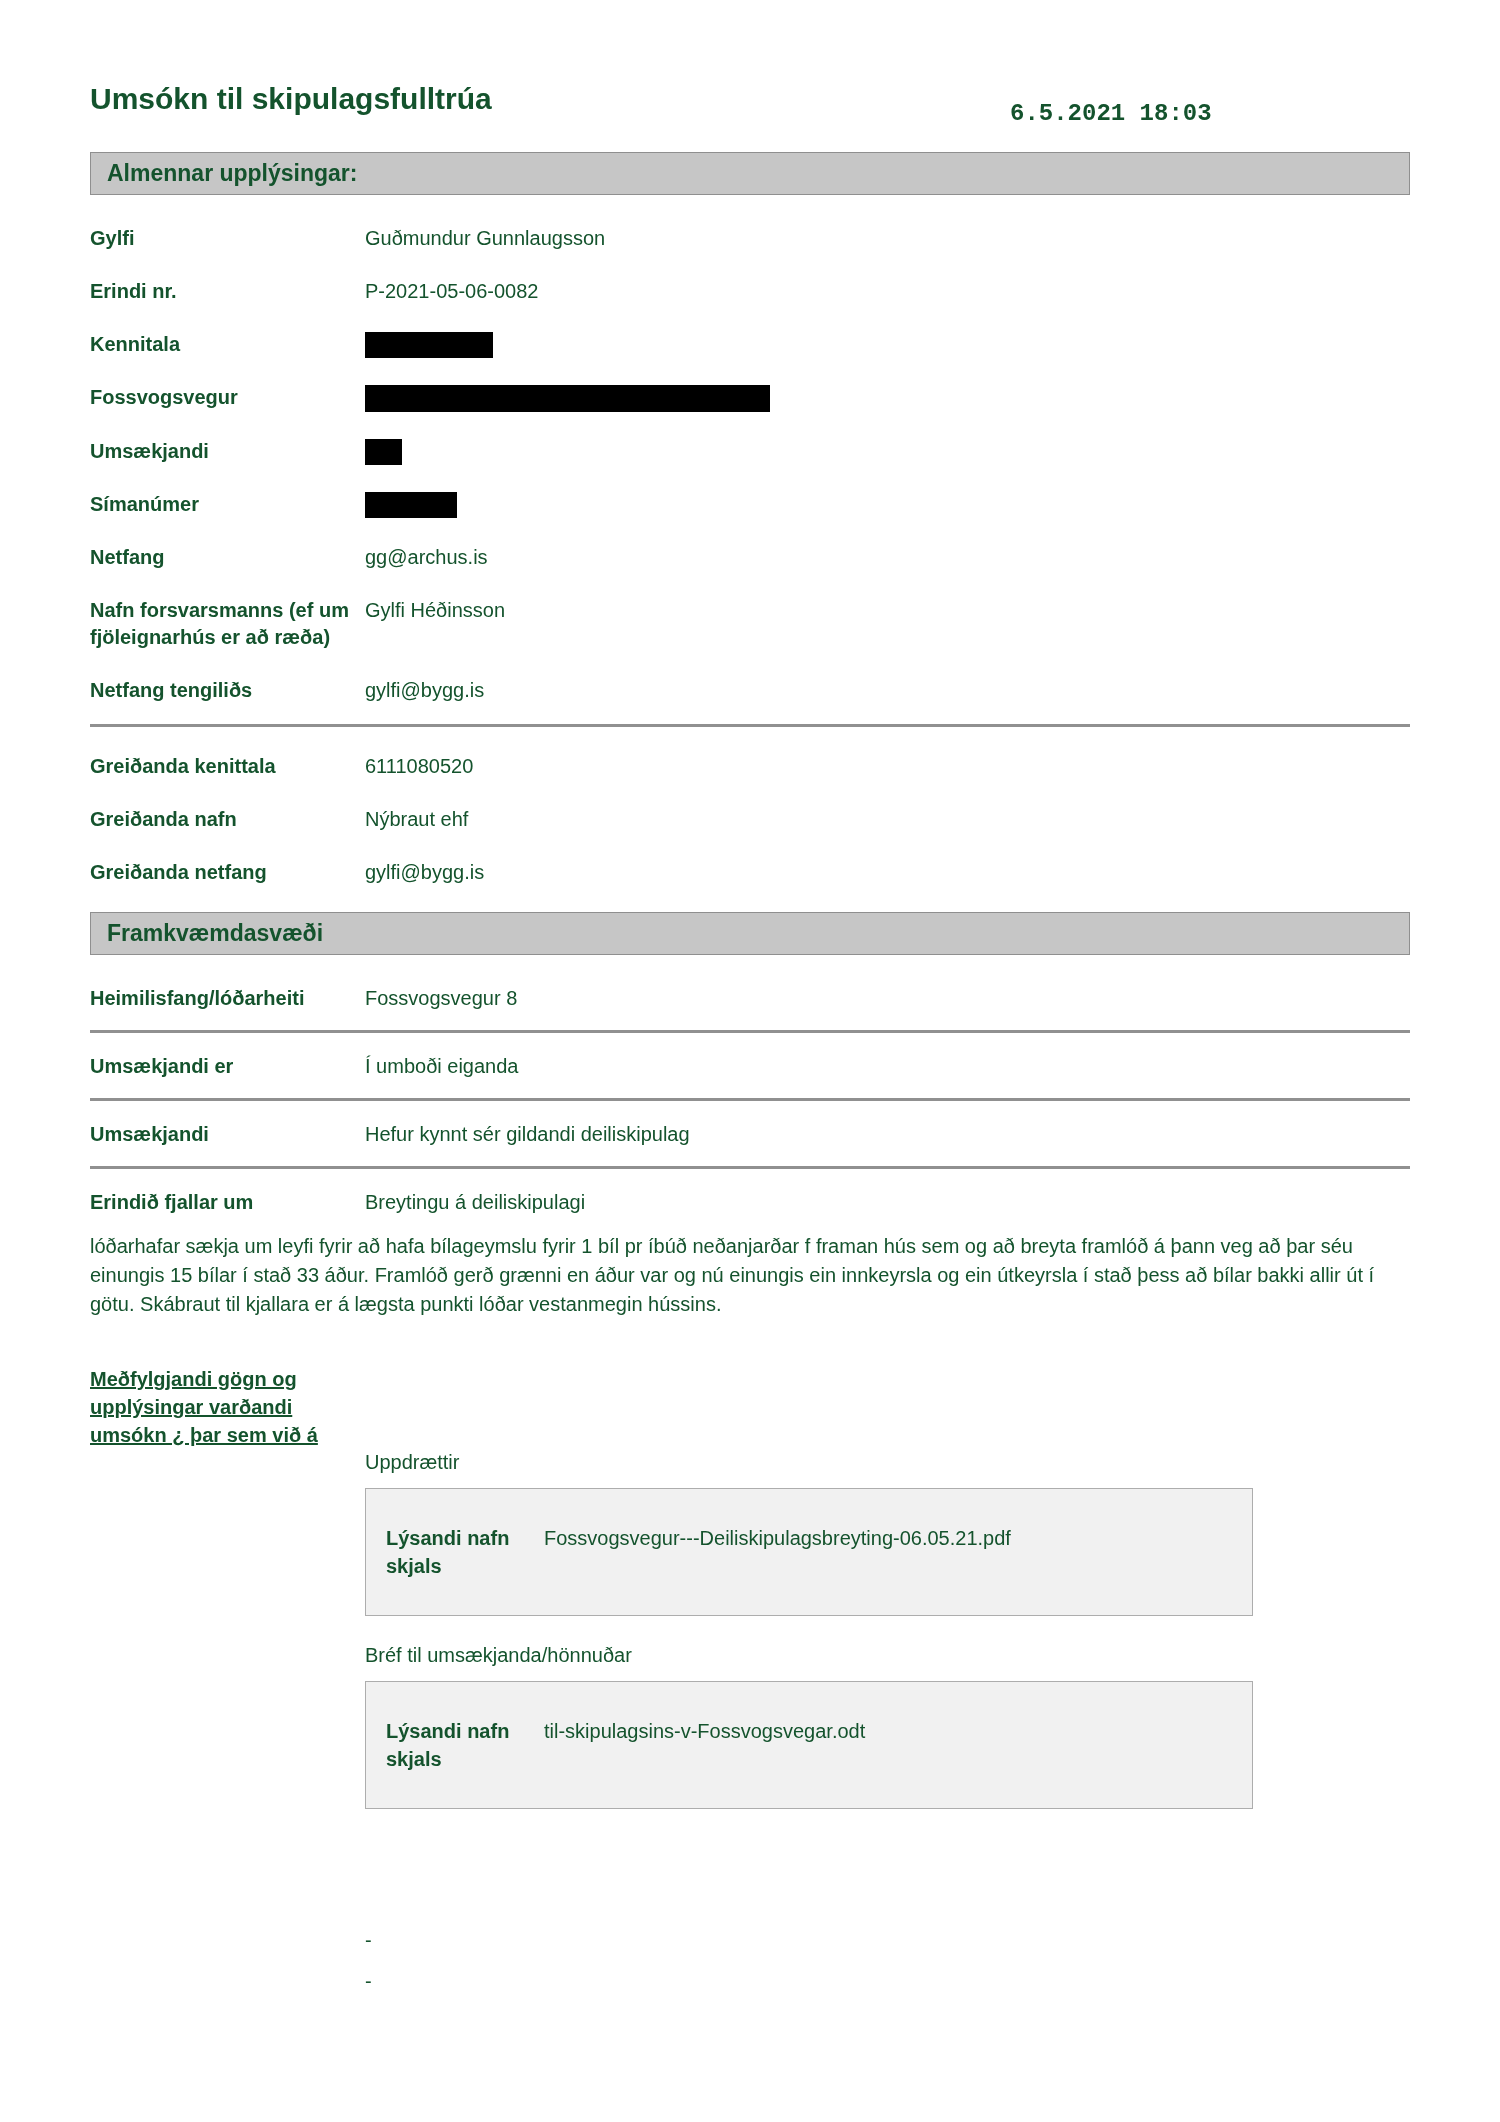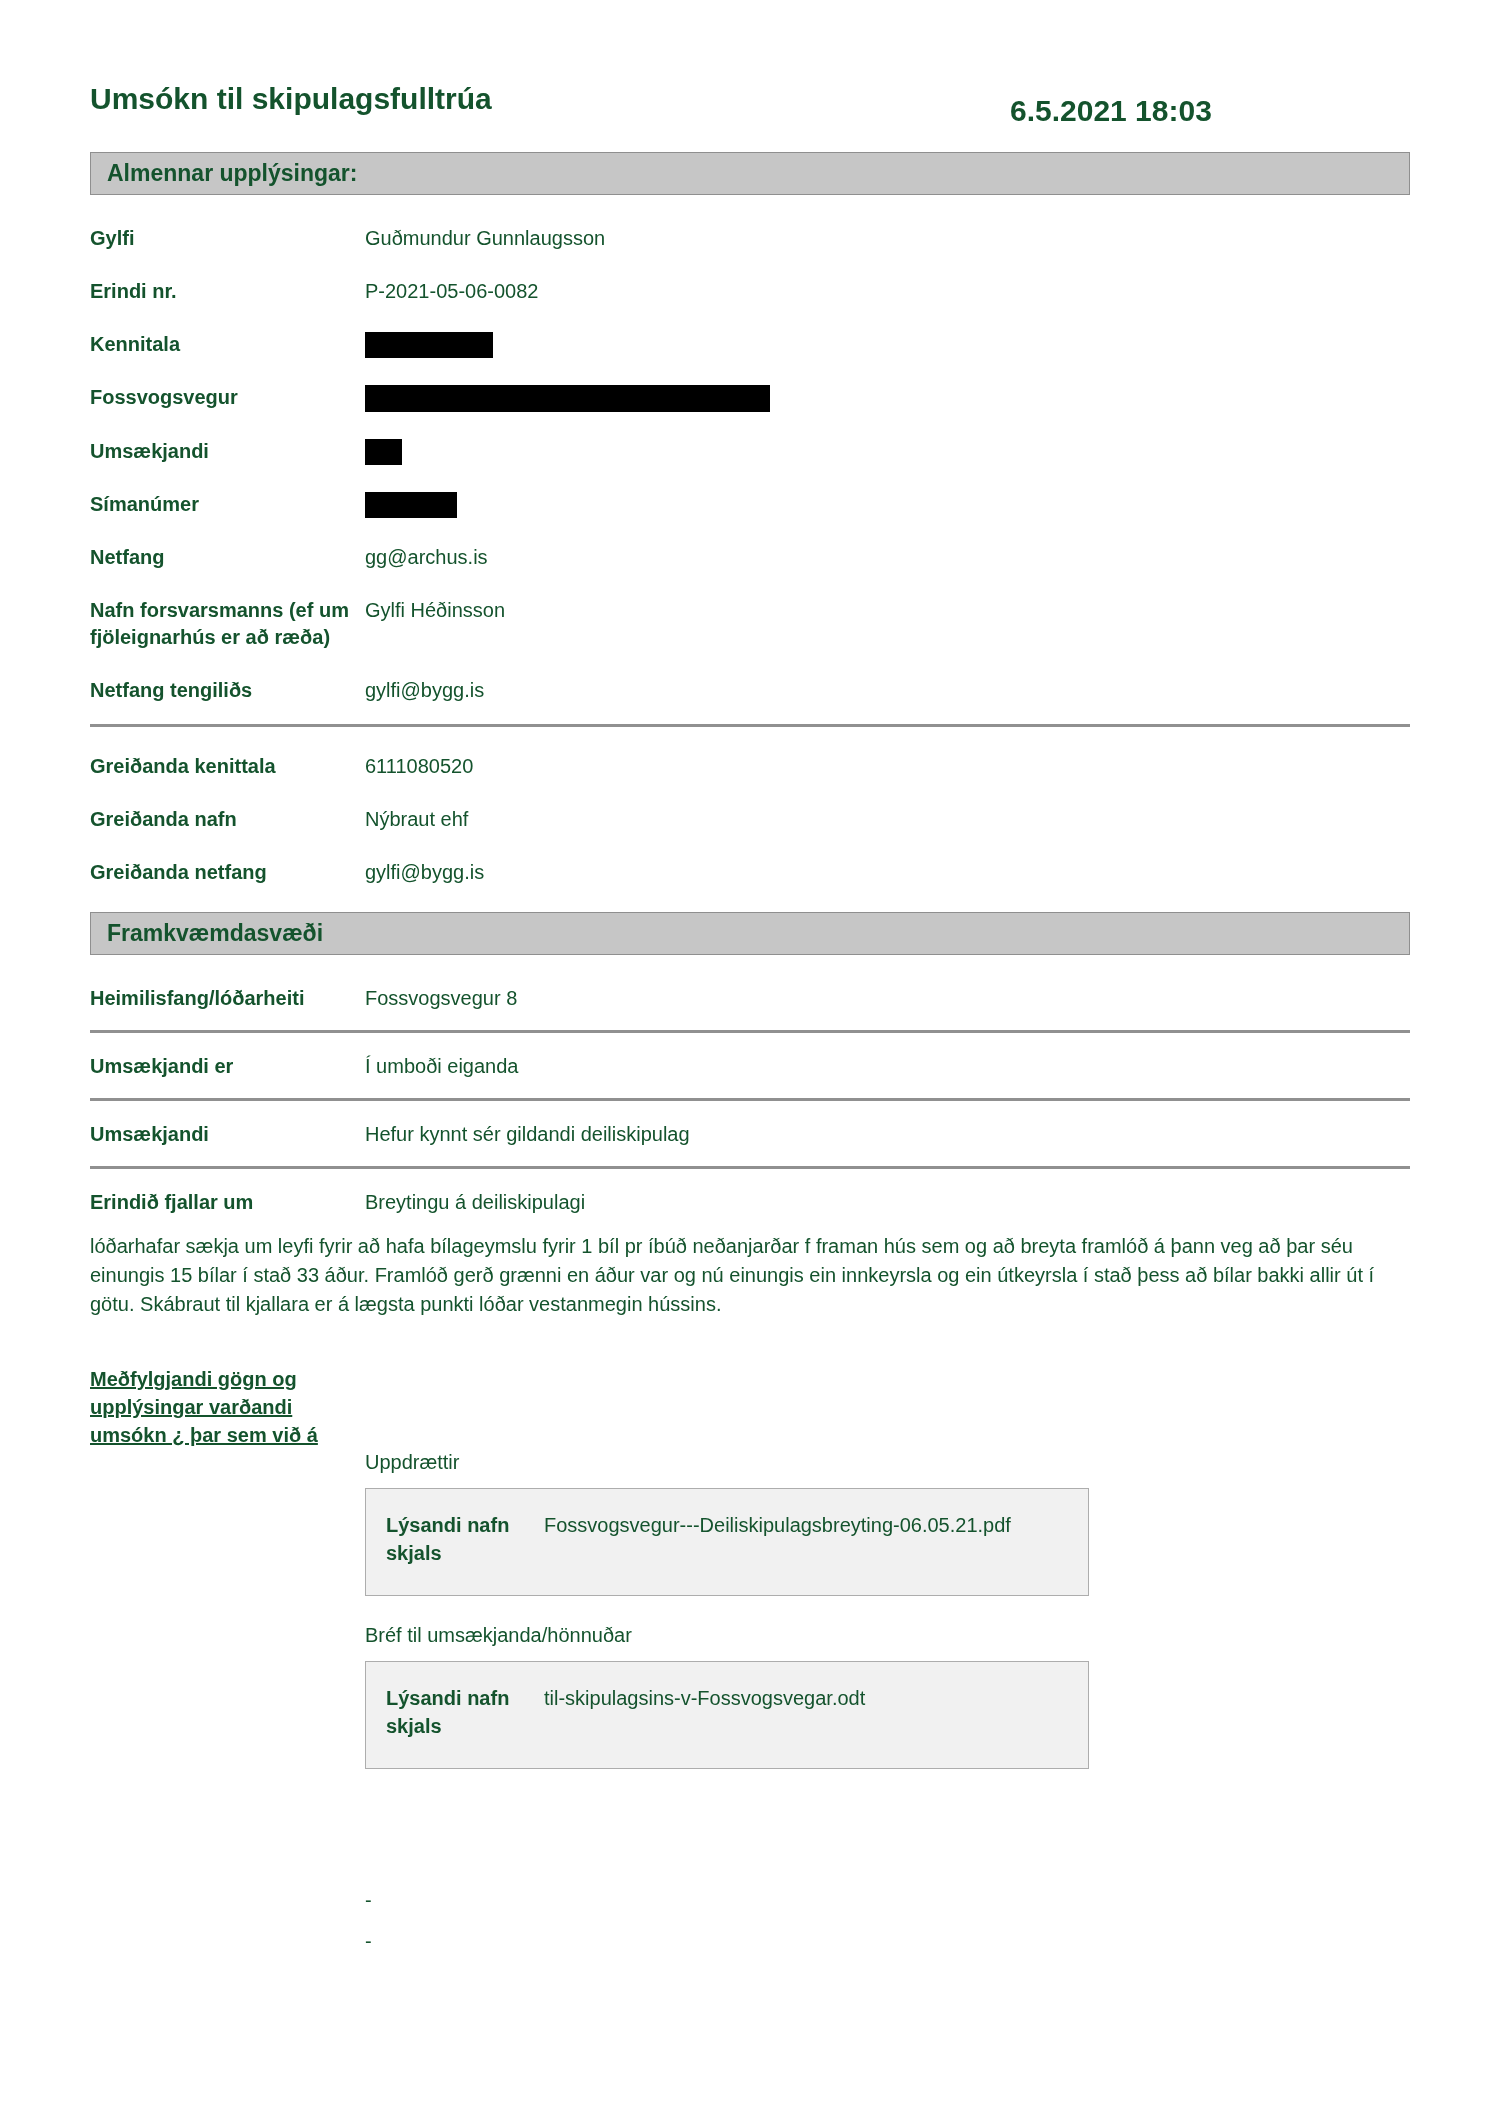--- a/index.html
+++ b/index.html
@@ -10,21 +10,21 @@
     font-family: "Liberation Sans", sans-serif;
     color: #14532d;
     font-size: 20px;
     overflow: hidden;
     background: #ffffff;
   }
   .content { padding: 82px 90px 0 90px; position: relative; }
 
   .title-row { position: relative; height: 44px; margin-bottom: 26px; }
   .page-title { font-size: 30px; font-weight: bold; margin: 0; display: inline-block; }
-  .datetime { position: absolute; left: 920px; top: 12px; font-size: 30px; font-weight: bold; }
+  .datetime { position: absolute; left: 920px; top: 18px; font-size: 24px; font-weight: bold; font-family: Liberation Mono, monospace; }
 
   .section-bar {
     background: #c6c6c6;
     border: 1px solid #8f8f8f;
     height: 43px;
     display: flex;
     align-items: center;
     padding-left: 16px;
     font-weight: bold;
     font-size: 23px;
@@ -54,25 +54,25 @@
 
   .desc-label { font-weight: bold; line-height: 27px; margin-top: 6px; }
   .desc-text { line-height: 29px; margin-top: 2px; margin-bottom: 46px; }
 
   .attach-row { display: grid; grid-template-columns: 275px 1fr; align-items: start; }
   .attach-label { font-weight: bold; line-height: 28px; padding-right: 12px; text-decoration: underline; }
   .attach-group-title { line-height: 27px; margin-bottom: 12px; }
   .attach-group-title.first { margin-top: 84px; }
   .attach-group-title.secondg { margin-top: 4px; }
   .attach-box {
-    width: 724px;
+    width: 888px;
     min-height: 108px;
     background: #f1f1f1;
     border: 1px solid #adadad;
-    padding: 22px 20px;
+    padding: 35px 20px;
     display: grid;
     grid-template-columns: 158px 1fr;
     align-items: start;
     margin-bottom: 26px;
   }
   .attach-box .doc-label { font-weight: bold; line-height: 28px; }
   .attach-box .filename { line-height: 28px; }
 
   .trailing { margin-left: 275px; margin-top: 92px; }
   .trailing .dash { line-height: 27px; margin-bottom: 14px; }

